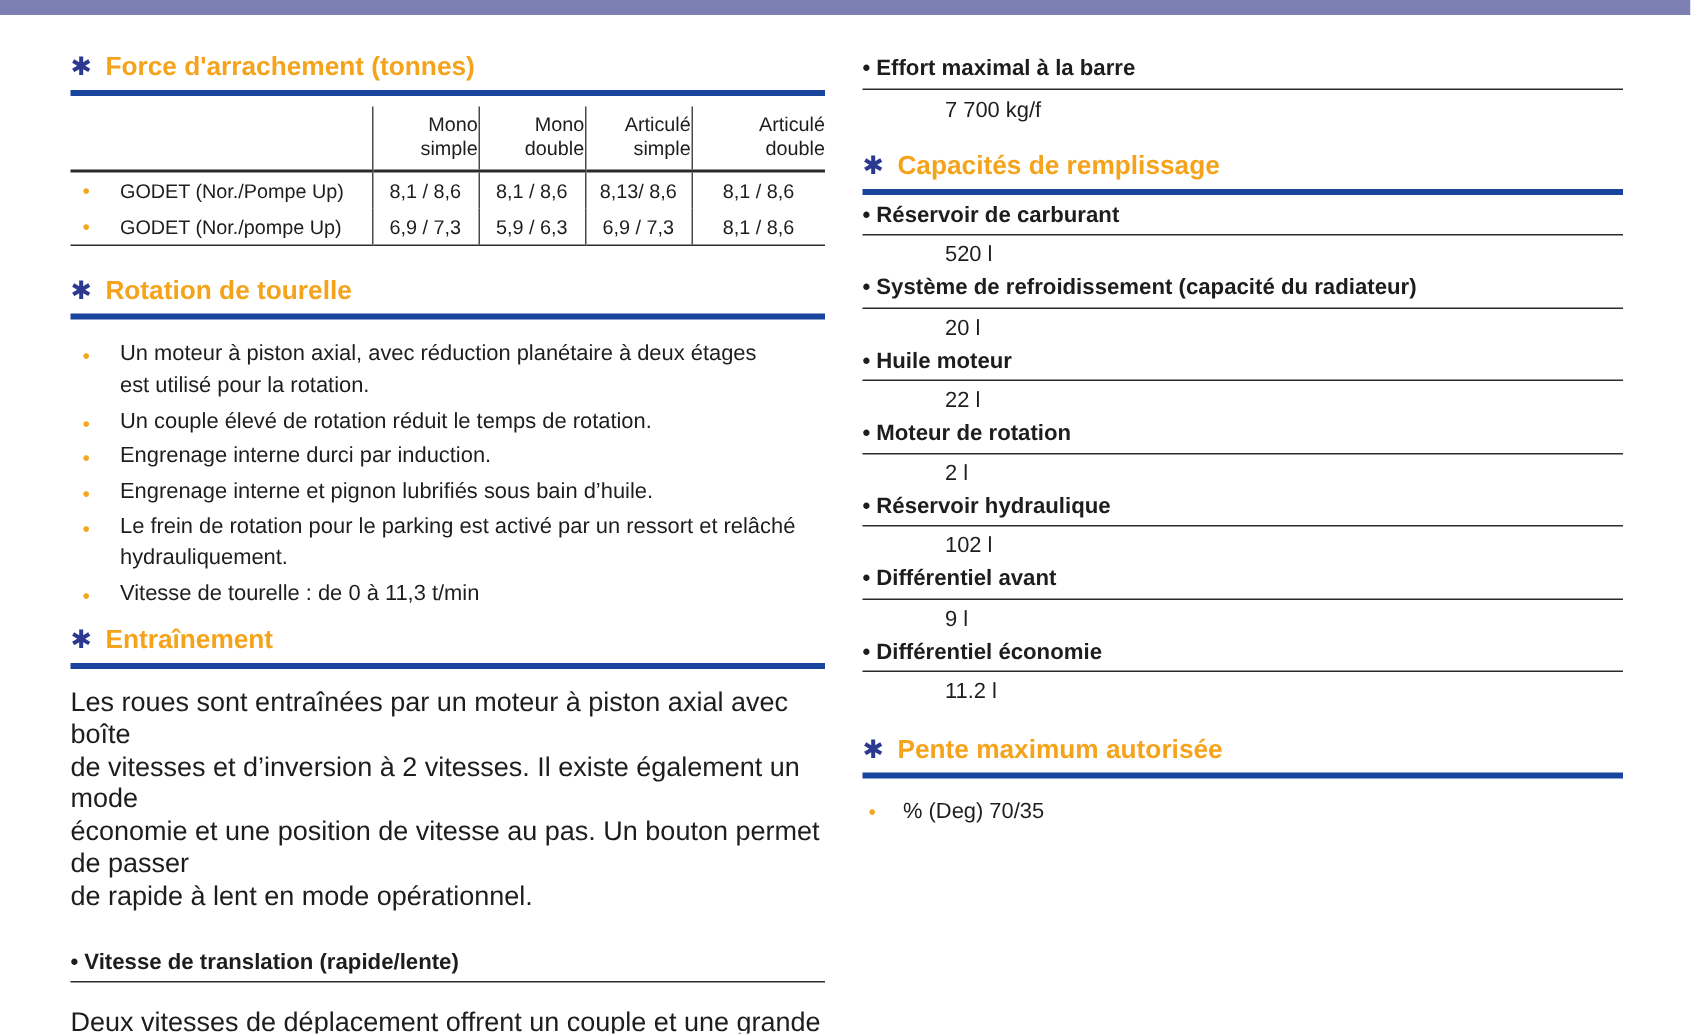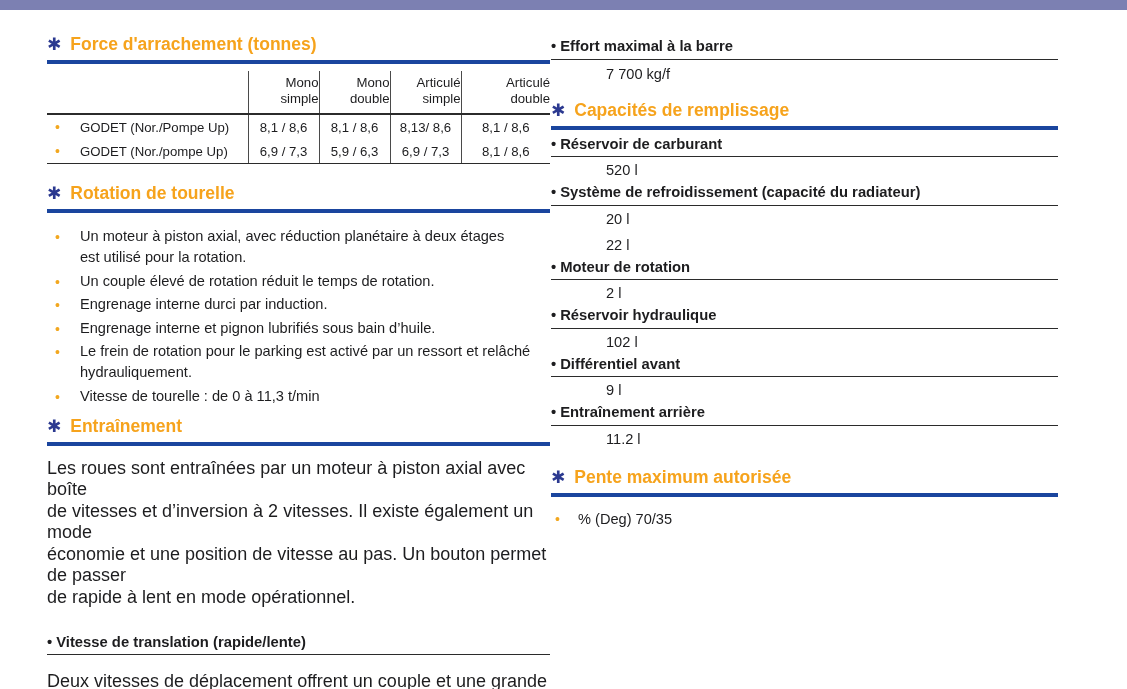--- a/index.html
+++ b/index.html
@@ -14,21 +14,21 @@
     background:#ffffff;
     overflow:hidden;
   }
   .top-bar {
     position:absolute; top:0; left:0;
     width:1127px; height:10px;
     background:#7c80b2;
   }
   .col { position:absolute; top:0; }
   .col-left  { left:47px;  width:503px; }
-  .col-right { left:551px; width:507px; }
+  .col-right { left:575px; width:507px; }
 
   
   .sec-head {
     display:flex; align-items:baseline; gap:9px;
     font-weight:bold; font-size:17.5px; color:#f6a31c;
     padding-bottom:5px;
     border-bottom:4px solid #1a459e;
   }
   .sec-head .ast { color:#2b3990; font-size:17px; }
 
@@ -239,36 +239,37 @@
     <div class="mt-capitems">
       <div class="cap-item">
         <div class="cap-label"><span class="blt">•</span><span>Réservoir de carburant</span></div>
         <div class="cap-value">520 l</div>
       </div>
       <div class="cap-item">
         <div class="cap-label"><span class="blt">•</span><span>Système de refroidissement (capacité du radiateur)</span></div>
         <div class="cap-value">20 l</div>
       </div>
       <div class="cap-item">
+        <div class="cap-label"><span class="blt">•</span><span>Huile moteur</span></div>
         <div class="cap-value">22 l</div>
       </div>
       <div class="cap-item">
         <div class="cap-label"><span class="blt">•</span><span>Moteur de rotation</span></div>
         <div class="cap-value">2 l</div>
       </div>
       <div class="cap-item">
         <div class="cap-label"><span class="blt">•</span><span>Réservoir hydraulique</span></div>
         <div class="cap-value">102 l</div>
       </div>
       <div class="cap-item">
         <div class="cap-label"><span class="blt">•</span><span>Différentiel avant</span></div>
         <div class="cap-value">9 l</div>
       </div>
       <div class="cap-item">
-        <div class="cap-label"><span class="blt">•</span><span>Entraînement arrière</span></div>
+        <div class="cap-label"><span class="blt">•</span><span>Différentiel économie</span></div>
         <div class="cap-value">11.2 l</div>
       </div>
     </div>
 
     <div class="sec-head mt-pente">
       <span class="ast">✱</span>
       <span>Pente maximum autorisée</span>
     </div>
 
     <div class="r-bullet mt-pbullet">

